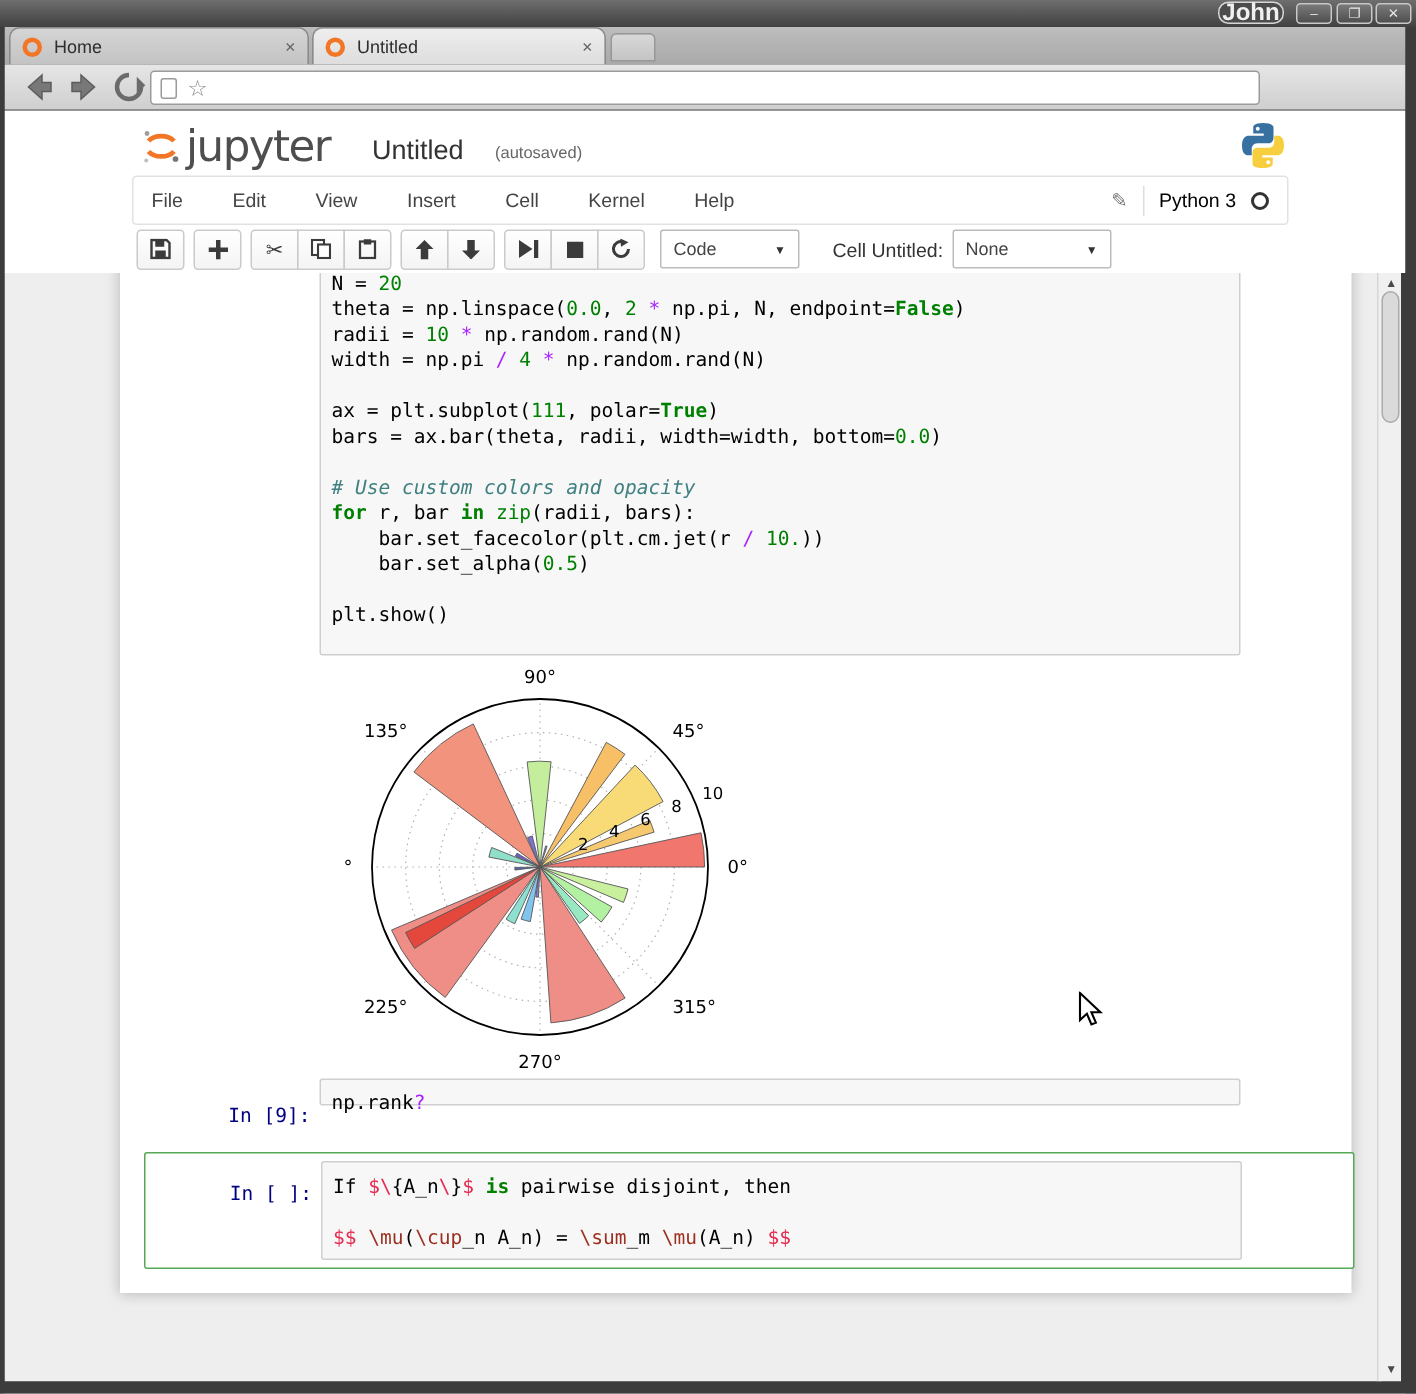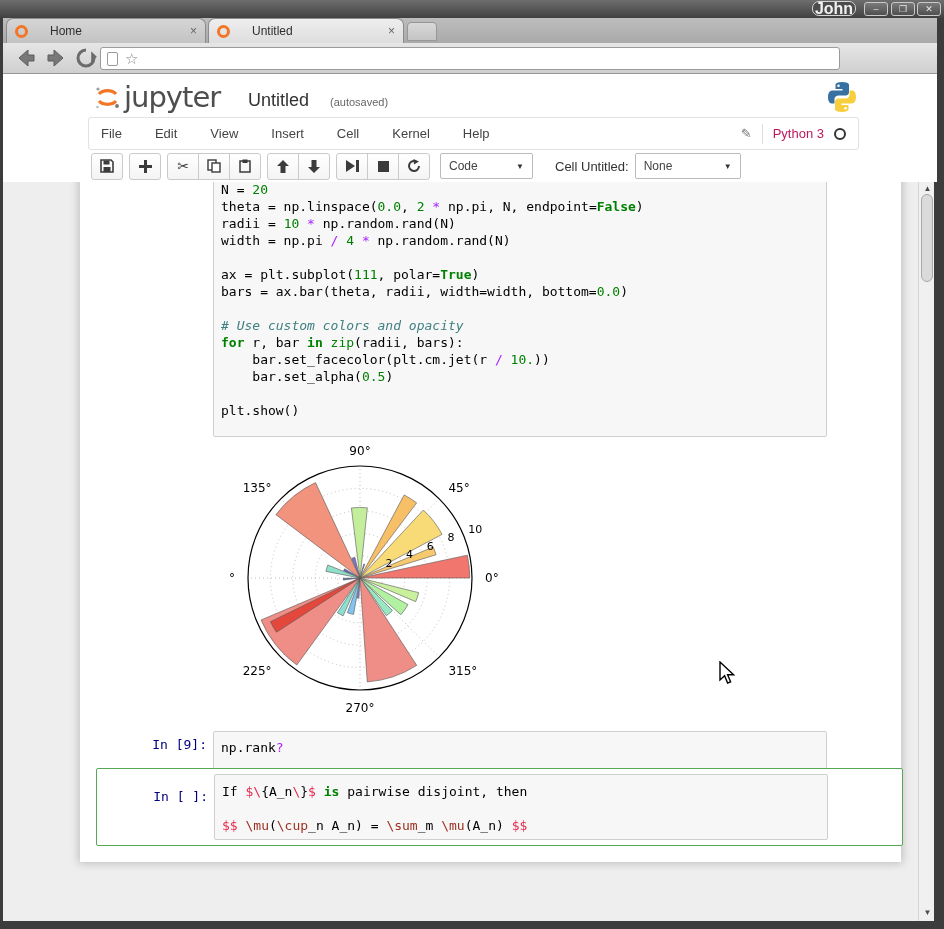--- a/index.html
+++ b/index.html
@@ -16,21 +16,21 @@
   #user-badge { right:88px; width:44px; top:1px; height:15px; border:1px solid #d6d6d6;
     border-radius:7px; background:#4c4c4c; color:#f0f0f0; font-size:16px;
     font-weight:bold; line-height:13px; text-align:center; }
   #btn-min { right:56px; width:24px; }
   #btn-max { right:29px; width:24px; }
   #btn-close { right:3px; width:24px; }
 
   #tabstrip { left:3px; top:18px; width:934px; height:25px;
     background:linear-gradient(#bdbdbd,#a9a9a9); }
   .tab { top:0; height:25px; border:1px solid #8b8b8b; border-bottom:none;
-    border-radius:7px 7px 0 0; display:flex; align-items:center; padding:0 8px; gap:22px; }
+    border-radius:7px 7px 0 0; display:flex; align-items:center; padding:0 8px; gap:8px; }
   #tab-home { left:3px; width:200px; background:linear-gradient(#d5d5d5,#c3c3c3); }
   #tab-untitled { left:205px; width:196px; background:linear-gradient(#eeeeee,#dddddd); }
   .tab-label { font-size:12px; color:#2e2e2e; flex:1; }
   .tab-close { font-size:12px; color:#666; }
   .favicon { width:13px; height:13px; border:3px solid #f37626; border-radius:50%; }
   #newtab-stub { left:404px; top:4px; width:30px; height:19px; border:1px solid #979797;
     border-radius:4px 4px 0 0; background:linear-gradient(#d8d8d8,#c4c4c4); }
 
   #navbar { left:3px; top:43px; width:934px; height:31px;
     background:linear-gradient(#e6e6e6,#cfcfcf); border-bottom:1px solid #979797; }
@@ -58,21 +58,21 @@
   #autosave { left:327px; top:22px; font-size:11px; color:#666; }
   #python-logo { left:822px; top:6px; }
 
   #menubar { left:85px; top:43px; width:771px; height:33px; background:#fff;
     border:1px solid #e2e2e2; border-radius:3px; display:flex; align-items:center;
     padding:0 12px; }
   .menu-item { font-size:13px; color:#444; margin-right:33px; }
   #menubar-right { margin-left:auto; display:flex; align-items:center; gap:10px; }
   #edit-pencil-icon { font-size:13px; color:#777; }
   .vdiv { width:1px; height:20px; background:#ddd; }
-  #kernel-name { font-size:13px; color:#be185d; }
+  #kernel-name { font-size:13px; color:#000000; }
   #kernel-indicator { width:12px; height:12px; border:2px solid #333; border-radius:50%; }
 
   #jtoolbar { left:88px; top:78px; height:28px; display:flex; align-items:center; gap:6px; }
   .btn-group { display:flex; }
   .tbtn { width:32px; height:27px; background:linear-gradient(#fff,#f4f4f4);
     border:1px solid #cacaca; display:flex; align-items:center; justify-content:center;
     color:#3b3b3b; margin-left:-1px; }
   .btn-group .tbtn:first-child { border-radius:3px 0 0 3px; margin-left:0; }
   .btn-group .tbtn:last-child { border-radius:0 3px 3px 0; }
   .btn-group .tbtn:only-child { border-radius:3px; }
@@ -101,21 +101,21 @@
   .tk-k { color:#008000; font-weight:bold; }
   .tk-b { color:#008000; }
   .tk-o { color:#aa22ff; }
   .tk-c { color:#408080; font-style:italic; }
   .tk-e { color:#e52b50; }
   .tk-m { color:#9c2f1f;margin-top:44px; }
 
   .prompt { font-family:"DejaVu Sans Mono", monospace; font-size:13px; color:#000080;
     text-align:right; }
   #in7-prompt { left:40px; top:567px; width:87px; }
-  #in7-input { left:133px; top:561px; width:614px; height:44px; padding:7px 0 0 7px; }
+  #in7-input { left:133px; top:549px; width:614px; height:18px; padding:7px 0 0 7px; }
 
   #selected-cell { left:16px; top:598px; width:807px; height:78px;
     border:1px solid #55a855; border-radius:2px; background:#fff; }
   #empty-prompt { left:24px; top:20px; width:87px; position:absolute; }
   #latex-input { left:117px; top:5px; width:614px; height:66px; position:absolute;
     padding:8px 0 0 7px; overflow:hidden; }
 
   #plot { left:150px; top:275px; }
 
   

